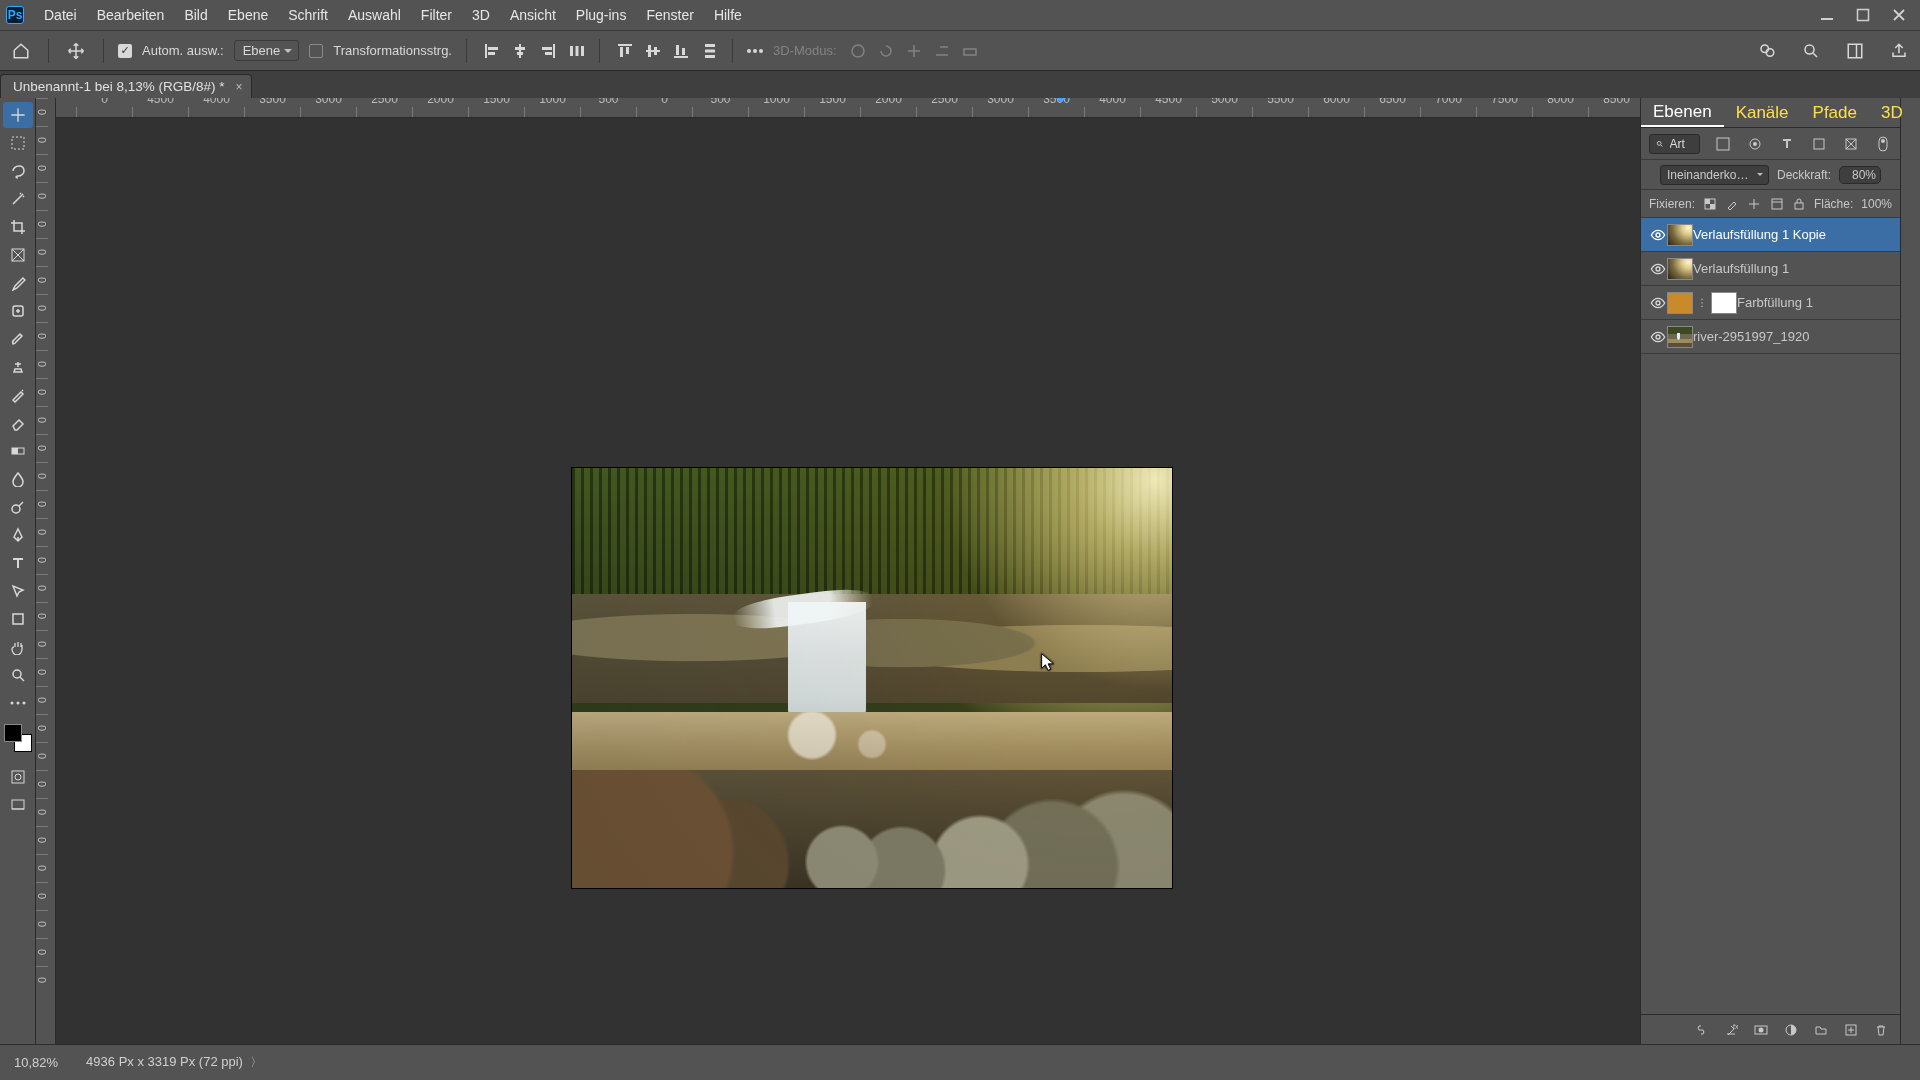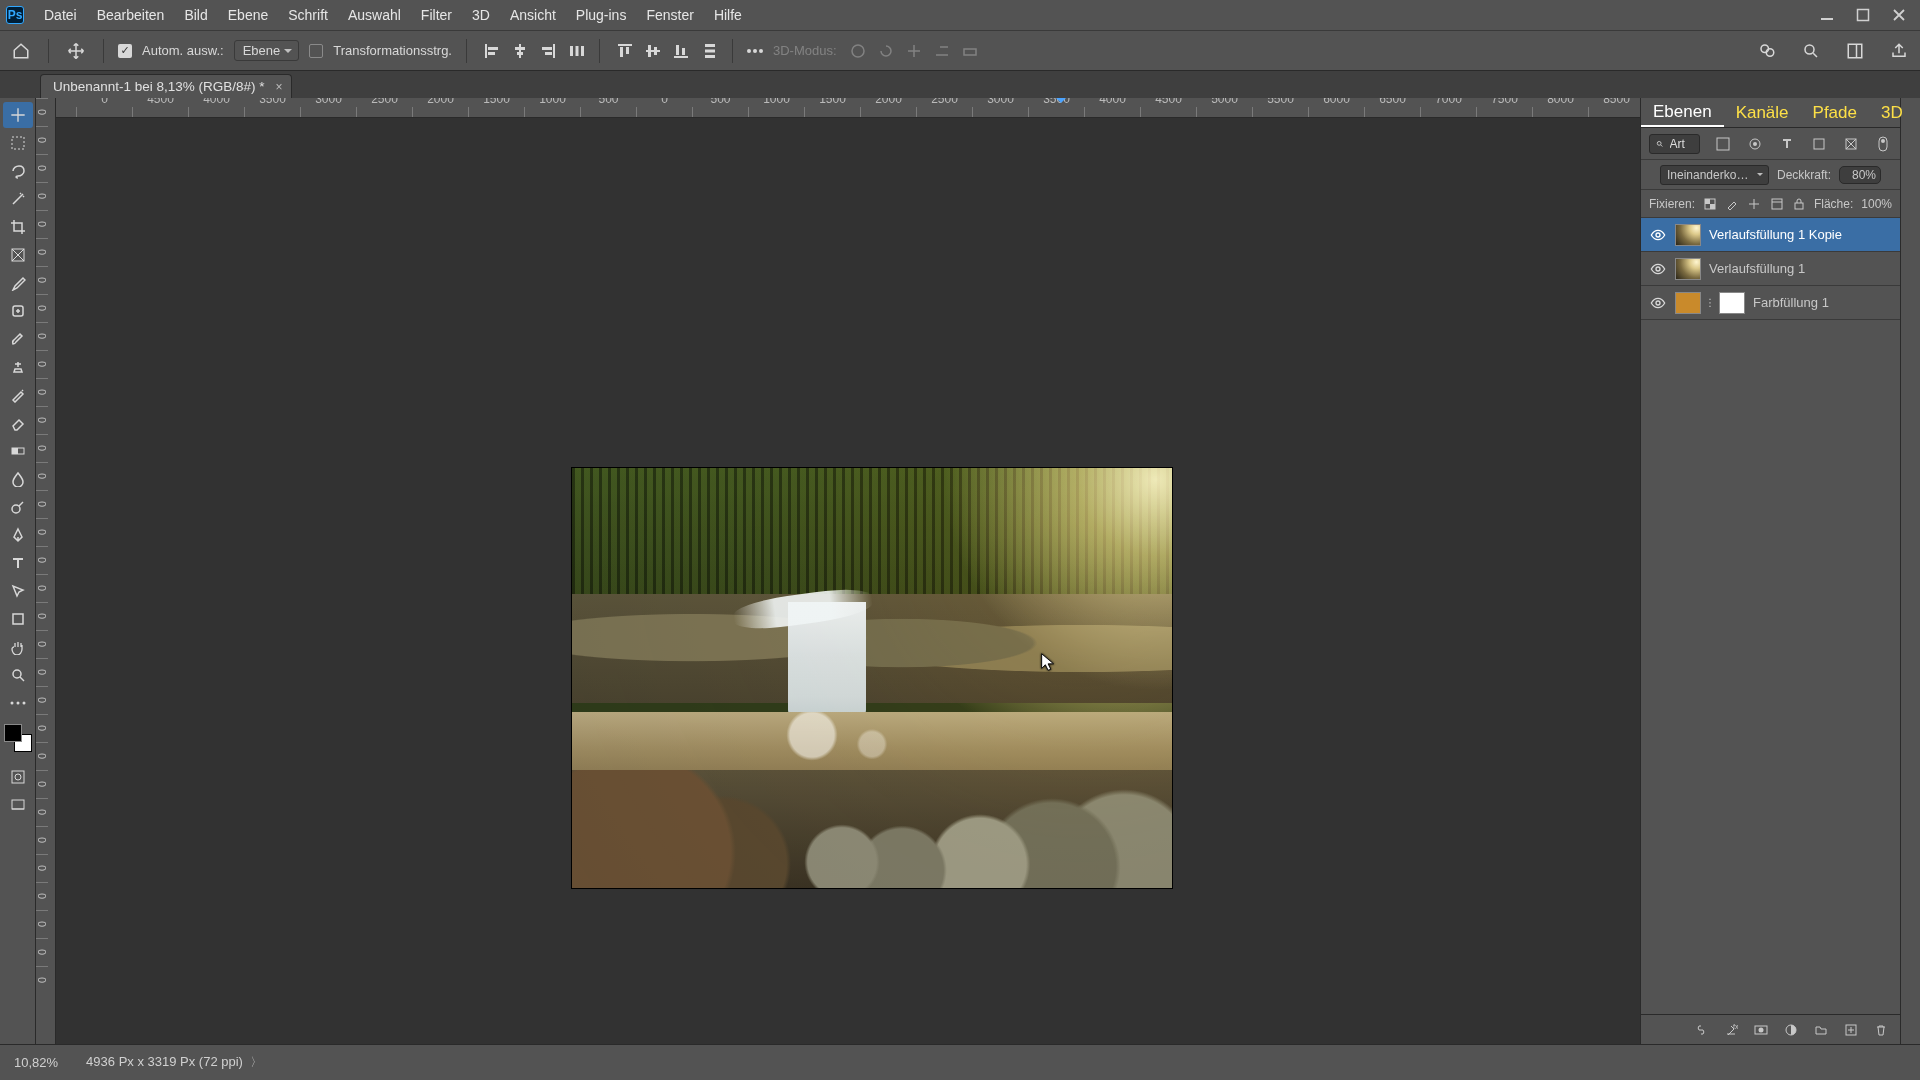--- a/index.html
+++ b/index.html
@@ -20,21 +20,21 @@
 .optionsbar .chk{width:14px;height:14px;background:#d8d8d8;border-radius:2px;display:inline-flex;align-items:center;justify-content:center;color:#333;font-size:11px}
 .optionsbar .chk.empty{background:transparent;border:1px solid #8a8a8a}
 .optionsbar .select{background:#535353;border:1px solid #3a3a3a;border-radius:3px;padding:2px 18px 2px 8px;position:relative;font-size:13px}
 .optionsbar .select::after{content:"";position:absolute;right:6px;top:50%;margin-top:-2px;border:4px solid transparent;border-top-color:#c0c0c0}
 .align-grp{display:flex;gap:6px}
 .align-grp .ab{width:22px;height:22px;display:flex;align-items:center;justify-content:center}
 .disabled{opacity:.35}
 .optionsbar .right-opts{margin-left:auto;display:flex;gap:18px;align-items:center}
 
 
-.doc-tabs{height:28px;background:#3f3f3f;border-top:1px solid #2a2a2a;display:flex;align-items:flex-end;padding-left:40px}
+.doc-tabs{height:28px;background:#3f3f3f;border-top:1px solid #2a2a2a;display:flex;align-items:flex-end;}
 .doc-tab{background:#535353;border:1px solid #2a2a2a;border-bottom:none;border-radius:4px 4px 0 0;padding:4px 26px 4px 12px;font-size:13.5px;color:#e0e0e0;position:relative}
 .doc-tab .close-x{position:absolute;right:8px;top:5px;color:#bcbcbc;font-size:12px}
 
 
 .workspace{position:absolute;top:98px;bottom:36px;left:0;right:0;display:flex}
 
 
 .toolbox{width:36px;background:#535353;border-right:1px solid #2a2a2a;display:flex;flex-direction:column;align-items:center;padding-top:4px;gap:2px}
 .toolbox .tool{width:30px;height:26px;display:flex;align-items:center;justify-content:center;color:#d8d8d8;border-radius:3px}
 .toolbox .tool.active{background:#3a6ea5}
@@ -100,21 +100,21 @@
 .rc-toolbar .search input{background:transparent;border:none;outline:none;color:#ddd;font-size:12px;width:100%}
 .rc-toolbar .ic{width:18px;height:18px;display:flex;align-items:center;justify-content:center;color:#c8c8c8;flex:0 0 18px}
 .rc-row{height:30px;display:flex;align-items:center;padding:0 19px;gap:8px;font-size:12px;border-bottom:1px solid #3a3a3a}
 .rc-row .sel{flex:1;background:#3e3e3e;border:1px solid #2a2a2a;border-radius:3px;padding:2px 16px 2px 6px;position:relative;white-space:nowrap;overflow:hidden;text-overflow:ellipsis}
 .rc-row .sel::after{content:"";position:absolute;right:5px;top:50%;margin-top:-2px;border:3px solid transparent;border-top-color:#bcbcbc}
 .rc-row .num{width:42px;background:#3e3e3e;border:1px solid #2a2a2a;border-radius:5px;padding:1px 4px;text-align:right;font-size:12px}
 .lock-row{height:28px;display:flex;align-items:center;gap:8px;padding:0 8px;font-size:12px;border-bottom:1px solid #3a3a3a}
 .lock-row .lk{width:16px;height:16px;display:flex;align-items:center;justify-content:center;color:#c8c8c8}
 
 .layers{flex:1;overflow:auto}
-.layer{height:34px;display:flex;align-items:center;gap:8px;padding:0 8px;font-size:13px;border-bottom:1px solid #3a3a3a}
+.layer{height:34px;display:flex;align-items:center;padding:0 8px;font-size:13px;border-bottom:1px solid #3a3a3a}
 .layer.active{background:#3a6ea5;color:#fff}
 .layer .eye{width:18px;height:18px;display:flex;align-items:center;justify-content:center;color:#d8d8d8}
 .layer.active .eye{color:#fff}
 .layer .thumb{width:26px;height:22px;border:1px solid #888;background:#fff;position:relative;flex:0 0 26px}
 .layer .thumb.grad{background:radial-gradient(circle at 85% 15%, #fff6d0 0%, #dcc98a 25%, #7a6a40 60%, #2a2518 100%)}
 .layer .thumb.fill{background:#c98a2b}
 .layer .thumb.mask{background:#fff}
 .layer .thumb.img{background:
  linear-gradient(#3c4a24 0 35%, #6b6a4e 35% 60%, #9c8b5e 60% 78%, #5a4f37 78% 100%)}
 .layer .thumb .mini-fall{position:absolute;left:38%;top:34%;width:14%;height:34%;background:#e8eeef;border-radius:0 0 40% 40%}
@@ -724,20 +724,32 @@
               <circle cx="12" cy="12" r="3"></circle>
             </svg>
           </span>
           <div class="thumbs">
             <div class="thumb fill"></div>
             <span class="link-dot">⋮</span>
             <div class="thumb mask"></div>
           </div>
           <span>Farbfüllung 1</span>
         </div>
+        <div class="layer">
+          <span class="eye">
+            <svg width="16" height="16" viewBox="0 0 24 24" fill="none" stroke="currentColor" stroke-width="2">
+              <path d="M2 12s4-7 10-7 10 7 10 7-4 7-10 7S2 12 2 12z"></path>
+              <circle cx="12" cy="12" r="3"></circle>
+            </svg>
+          </span>
+          <div class="thumb img">
+            <div class="mini-fall"></div>
+          </div>
+          <span>river-2951997_1920</span>
+        </div>
       </div>
 
     <div class="panel-bottom">
       <div class="pb">
           <svg width="14" height="14">
             <path d="M5 7a3 3 0 0 1 0-4h2M9 7a3 3 0 0 1 0 4H7M5 7h4" stroke="currentColor" fill="none"></path>
           </svg>
         </div>
       <div class="pb">
           <svg width="14" height="14">

